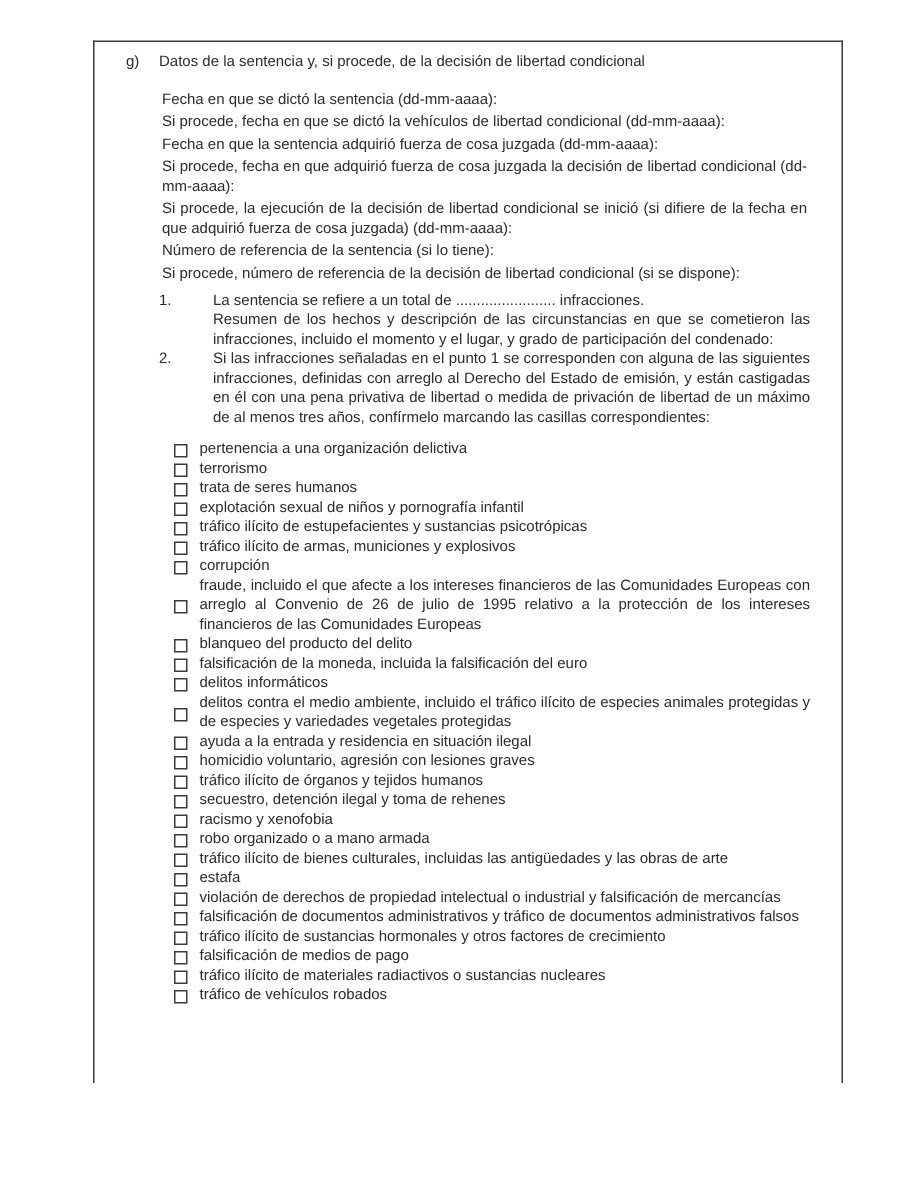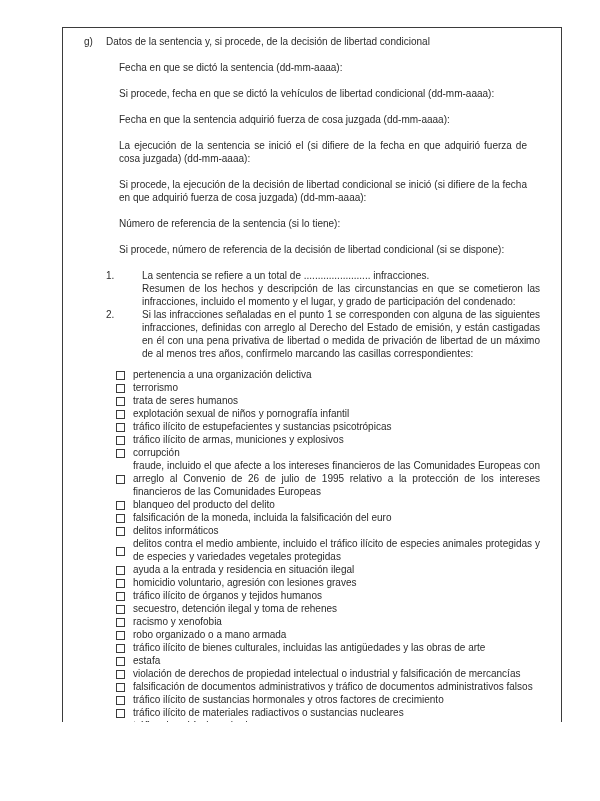--- a/index.html
+++ b/index.html
@@ -40,21 +40,21 @@
   }
   .sec-title {
     flex: 1;
   }
   
   .fields {
     margin-left: 22px;
     margin-bottom: 5px;
   }
   .field-line {
-    margin: 13px;
+    margin: 2px;
     text-align: justify;
   }
   
   .num-items {
     margin-left: 22px;
     margin-bottom: 8px;
   }
   .num-item {
     display: flex;
   }
@@ -101,22 +101,22 @@
   </div>
 
   <div class="fields">
 
       <p class="field-line">Fecha en que se dictó la sentencia (dd-mm-aaaa):</p>
 
       <p class="field-line">Si procede, fecha en que se dictó la vehículos de libertad condicional (dd-mm-aaaa):</p>
 
       <p class="field-line">Fecha en que la sentencia adquirió fuerza de cosa juzgada (dd-mm-aaaa):</p>
 
-
-      <p class="field-line">La ejecución de la sentencia se inició el (si difiere de la fecha en que adquirió fuerza de cosa juzgada) (dd-mm-aaaa):</p>
+      <p class="field-line">Si procede, fecha en que adquirió fuerza de cosa juzgada la decisión de libertad condicional (dd-mm-aaaa):</p>
+
 
       <p class="field-line">Si procede, la ejecución de la decisión de libertad condicional se inició (si difiere de la fecha en que adquirió fuerza de cosa juzgada) (dd-mm-aaaa):</p>
 
       <p class="field-line">Número de referencia de la sentencia (si lo tiene):</p>
 
       <p class="field-line">Si procede, número de referencia de la decisión de libertad condicional (si se dispone):</p>
     </div>
 
   <div class="num-items">
 
@@ -248,20 +248,24 @@
       <div class="offence">
         <span class="checkbox"></span>
         <span class="offence-label">falsificación de documentos administrativos y tráfico de documentos administrativos falsos</span>
       </div>
 
       <div class="offence">
         <span class="checkbox"></span>
         <span class="offence-label">tráfico ilícito de sustancias hormonales y otros factores de crecimiento</span>
       </div>
 
+      <div class="offence">
+        <span class="checkbox"></span>
+        <span class="offence-label">falsificación de medios de pago</span>
+      </div>
 
       <div class="offence">
         <span class="checkbox"></span>
         <span class="offence-label">tráfico ilícito de materiales radiactivos o sustancias nucleares</span>
       </div>
 
       <div class="offence">
         <span class="checkbox"></span>
         <span class="offence-label">tráfico de vehículos robados</span>
       </div>

